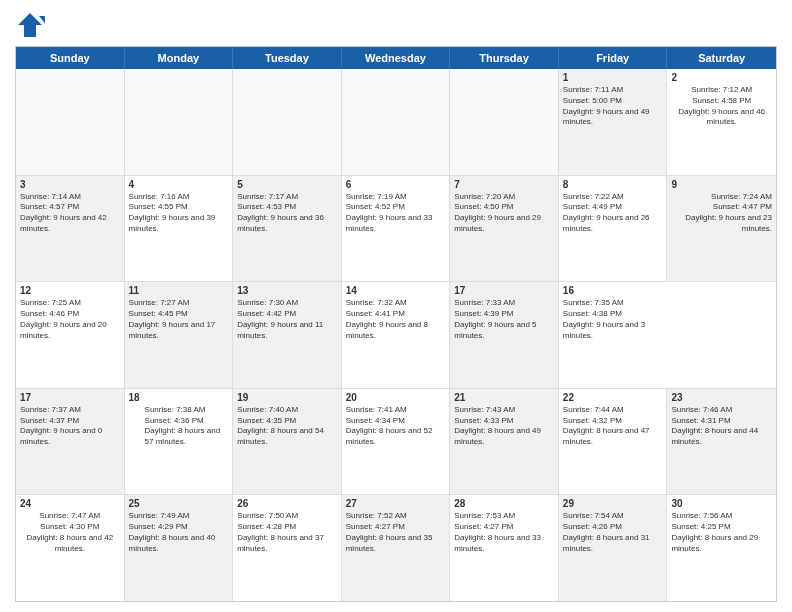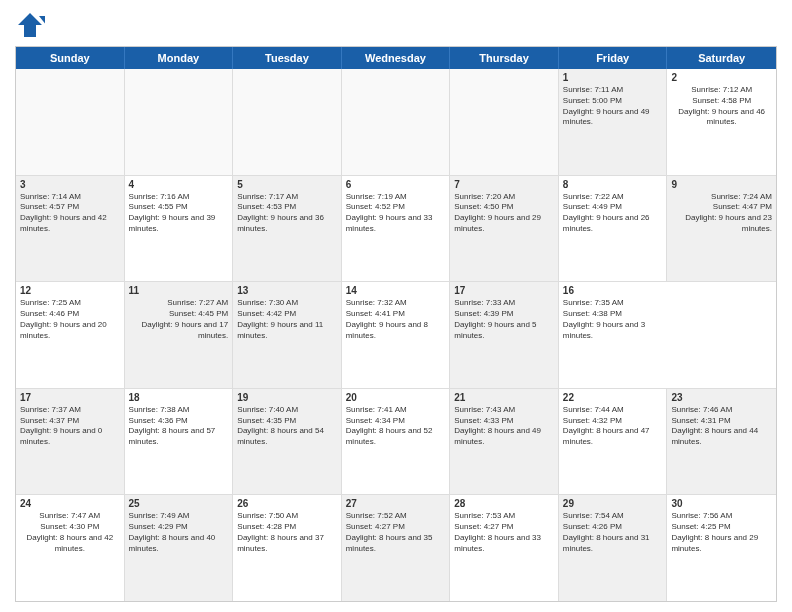--- a/index.html
+++ b/index.html
@@ -197,21 +197,21 @@
         </div>
         <div class="cal-row">
           <div class="cal-cell">
             <span class="day-num">12</span>
             <div class="cell-text" style="white-space: pre-line;">Sunrise: 7:25 AM
 Sunset: 4:46 PM
 Daylight: 9 hours and 20 minutes.</div>
           </div>
           <div class="cal-cell shaded">
             <span class="day-num">11</span>
-            <div class="cell-text" style="white-space: pre-line; text-align: right;">Sunrise: 7:27 AM
+            <div class="cell-text" style="white-space: pre-line;">Sunrise: 7:27 AM
 Sunset: 4:45 PM
 Daylight: 9 hours and 17 minutes.</div>
           </div>
           <div class="cal-cell shaded">
             <span class="day-num">13</span>
             <div class="cell-text" style="white-space: pre-line;">Sunrise: 7:30 AM
 Sunset: 4:42 PM
 Daylight: 9 hours and 11 minutes.</div>
           </div>
           <div class="cal-cell">
@@ -235,21 +235,21 @@
         </div>
         <div class="cal-row">
           <div class="cal-cell shaded">
             <span class="day-num">17</span>
             <div class="cell-text" style="white-space: pre-line;">Sunrise: 7:37 AM
 Sunset: 4:37 PM
 Daylight: 9 hours and 0 minutes.</div>
           </div>
           <div class="cal-cell">
             <span class="day-num">18</span>
-            <div class="cell-text" style="white-space: pre-line;">Sunrise: 7:38 AM
+            <div class="cell-text" style="white-space: pre-line; margin-left: 16px;">Sunrise: 7:38 AM
 Sunset: 4:36 PM
 Daylight: 8 hours and 57 minutes.</div>
           </div>
           <div class="cal-cell shaded">
             <span class="day-num">19</span>
             <div class="cell-text" style="white-space: pre-line;">Sunrise: 7:40 AM
 Sunset: 4:35 PM
 Daylight: 8 hours and 54 minutes.</div>
           </div>
           <div class="cal-cell">

